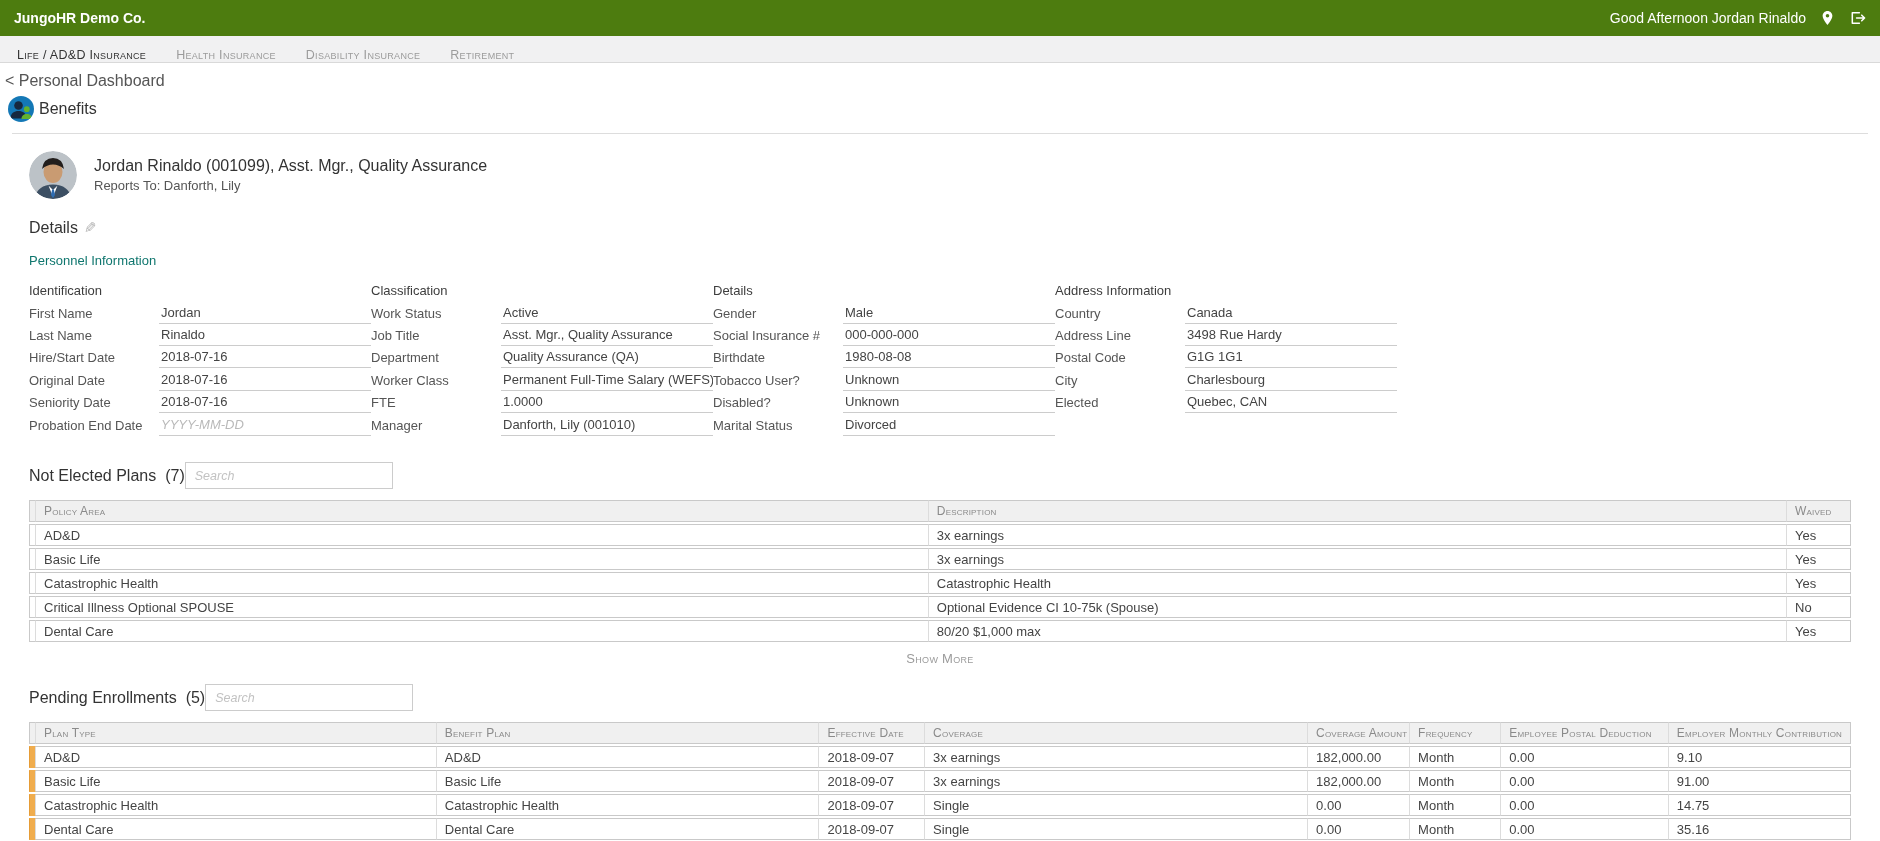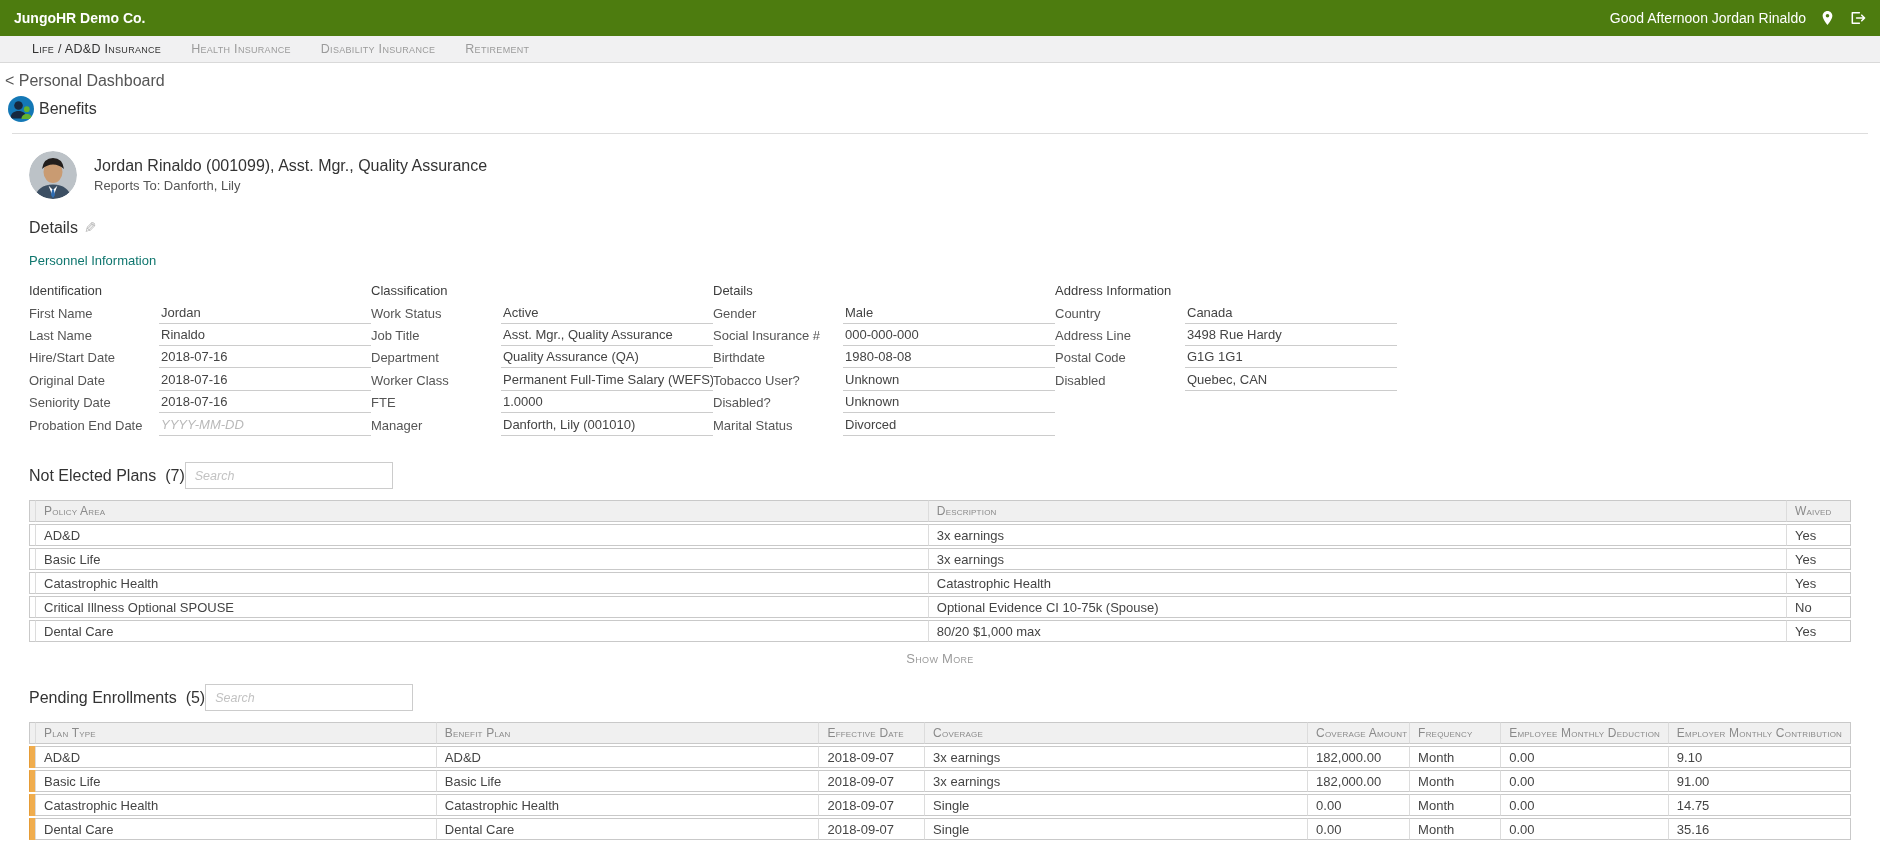--- a/index.html
+++ b/index.html
@@ -15,21 +15,21 @@
     display:flex; align-items:center; justify-content:space-between;
     padding:0 14px;
   }
   .brand { font-weight:bold; font-size:14px; }
   .topbar-right { display:flex; align-items:flex-start; gap:15px; font-size:14px;margin-left:14px; }
   .topbar-right svg { display:block; cursor:pointer; }
 
   
   .tabbar {
     background:#f1f1f2; border-bottom:1px solid #d9d9d9;
-    display:flex; align-items:center; height:27px; padding-left:17px;
+    display:flex; align-items:flex-end; height:27px; padding-left:2px;
   }
   .tab {
     font-variant:small-caps; letter-spacing:.3px; font-size:12.5px;
     color:#9b9b9b; padding:0 15px; cursor:pointer; white-space:nowrap;
   }
   .tab.active { color:#333; }
 
   
   .breadcrumb { padding:9px 6px 0 5px; font-size:16px; color:#555; cursor:pointer; width:max-content; }
   .page-title-row { display:flex; align-items:center; gap:5px; padding:6px 8px 11px; }
@@ -274,21 +274,25 @@
             </div>
             <div class="field">
               <span class="flabel">Address Line</span>
               <span class="fvalue">3498 Rue Hardy</span>
             </div>
             <div class="field">
               <span class="flabel">Postal Code</span>
               <span class="fvalue">G1G 1G1</span>
             </div>
             <div class="field">
-              <span class="flabel">Disabled</span>
+              <span class="flabel">City</span>
+              <span class="fvalue">Charlesbourg</span>
+            </div>
+            <div class="field">
+              <span class="flabel">Elected</span>
               <span class="fvalue">Quebec, CAN</span>
             </div>
           </div>
       </div>
     </div>
   </section>
 
   <section class="plan-section">
     <div class="section-head">
       <h2 class="section-title">
@@ -369,21 +373,21 @@
       </colgroup>
       <thead>
         <tr>
           <th class="strip-col"></th>
           <th>Plan Type</th>
           <th>Benefit Plan</th>
           <th>Effective Date</th>
           <th>Coverage</th>
           <th>Coverage Amount</th>
           <th>Frequency</th>
-          <th>Employee Monthly Deduction</th>
+          <th>Employee Postal Deduction</th>
           <th>Employer Monthly Contribution</th>
         </tr>
       </thead>
       <tbody>
 
       <tr>
             <td class="strip-col"></td>
             <td>AD&amp;D</td>
             <td>AD&amp;D</td>
             <td>2018-09-07</td>

